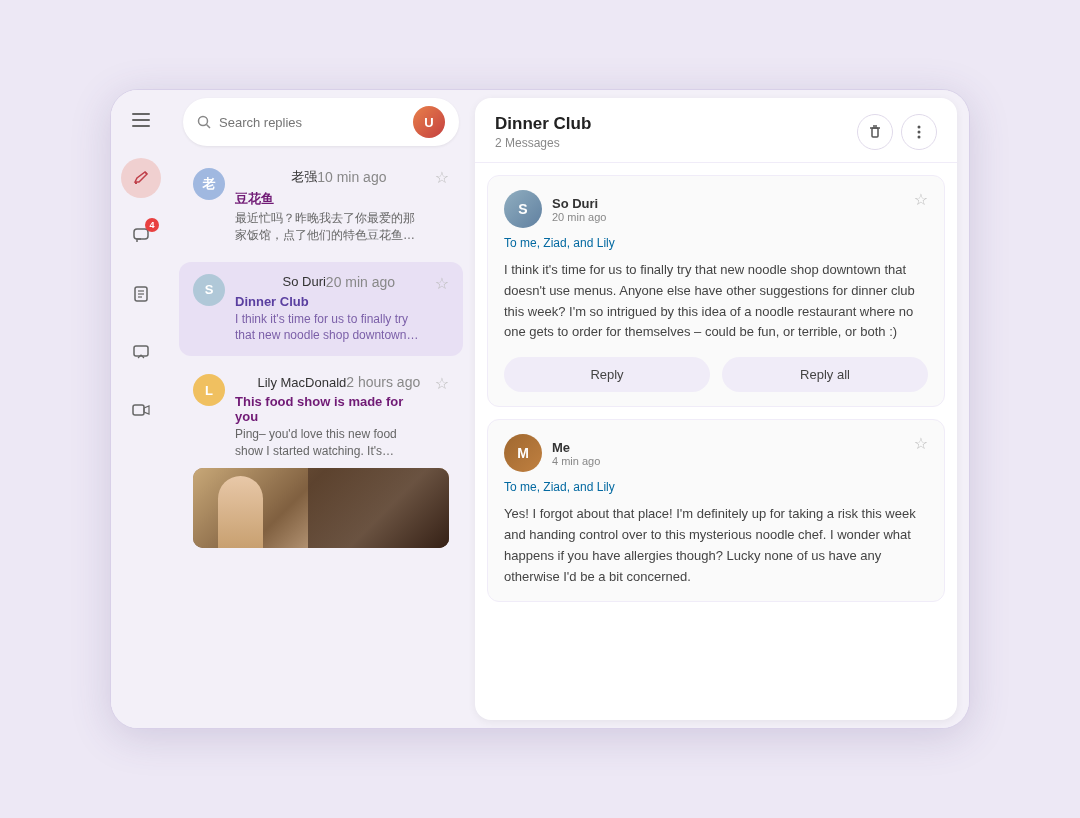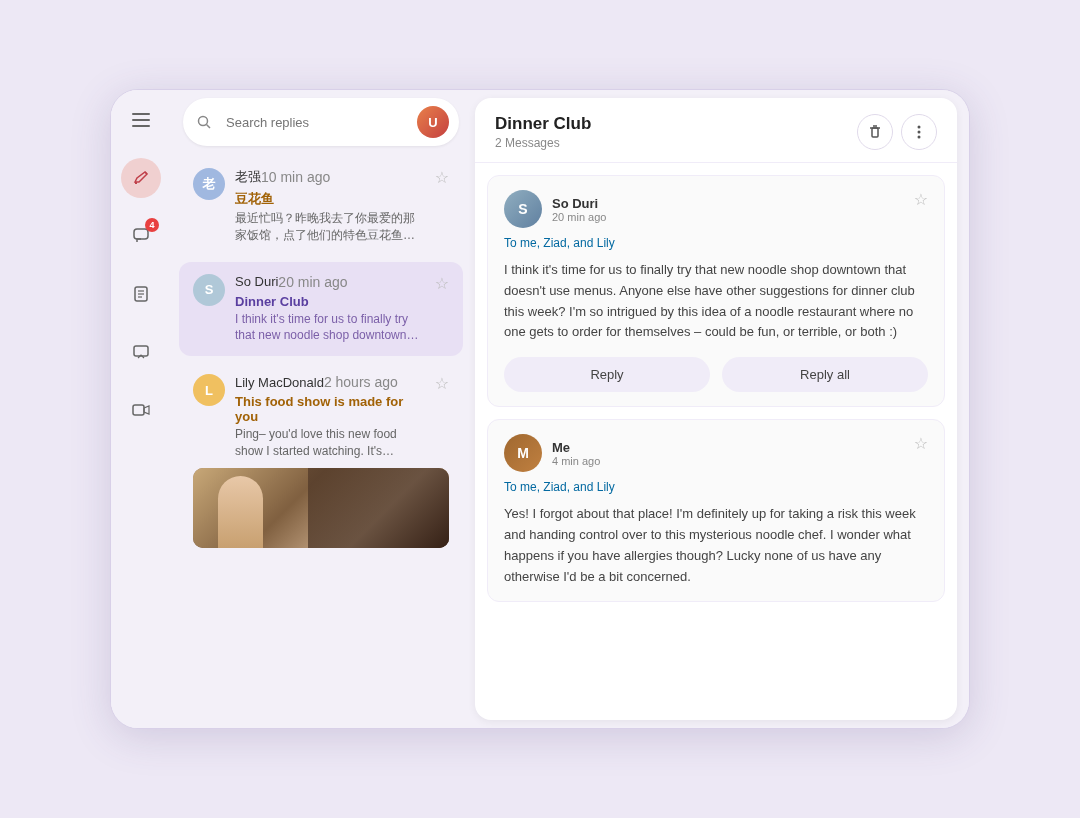--- a/index.html
+++ b/index.html
@@ -102,21 +102,21 @@
       flex-shrink: 0;
       overflow: hidden;
     }
     .search-bar {
       display: flex;
       align-items: center;
       margin: 8px 12px 10px 12px;
       background: white;
       border-radius: 28px;
       padding: 8px 14px;
-      gap: 15px;
+      gap: 8px;
       box-shadow: 0 1px 3px rgba(0,0,0,0.07);
     }
     .search-bar input {
       border: none;
       outline: none;
       font-size: 13px;
       color: #666;
       background: transparent;
       flex: 1;
     }
@@ -166,39 +166,40 @@
       display: flex;
       align-items: flex-start;
       gap: 10px;
     }
     .message-item-info {
       flex: 1;
     }
     .sender-row {
       display: flex;
       align-items: center;
-      justify-content: flex-start;
+      justify-content: center;
+      margin-left: 18px;
     }
     .sender-name {
       font-size: 13px;
       font-weight: 500;
       color: #333;
     }
     .msg-time {
       font-size: 14px;
       color: #888;
     }
     .msg-subject {
       font-size: 13px;
       font-weight: 600;
       color: #5a3fa0;
       margin: 4px 0 2px 0;
     }
     .msg-subject.dark {
-      color: #a16207;
+      color: #701a75;
     }
     .msg-preview {
       font-size: 12px;
       color: #666;
       line-height: 1.4;
       overflow: hidden;
       display: -webkit-box;
       -webkit-line-clamp: 2;
       -webkit-box-orient: vertical;
     }

